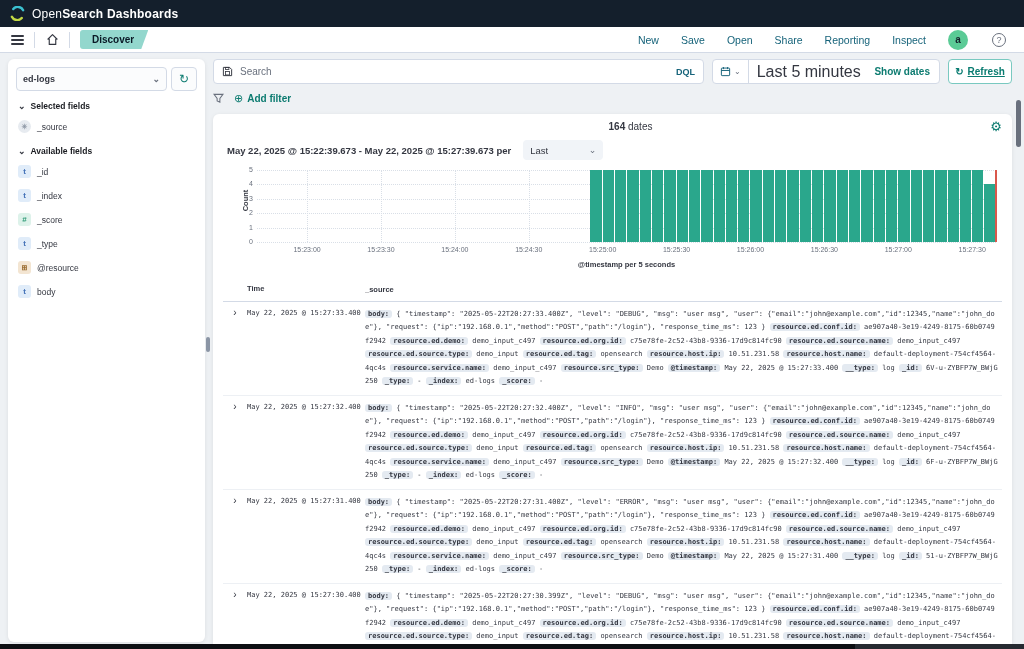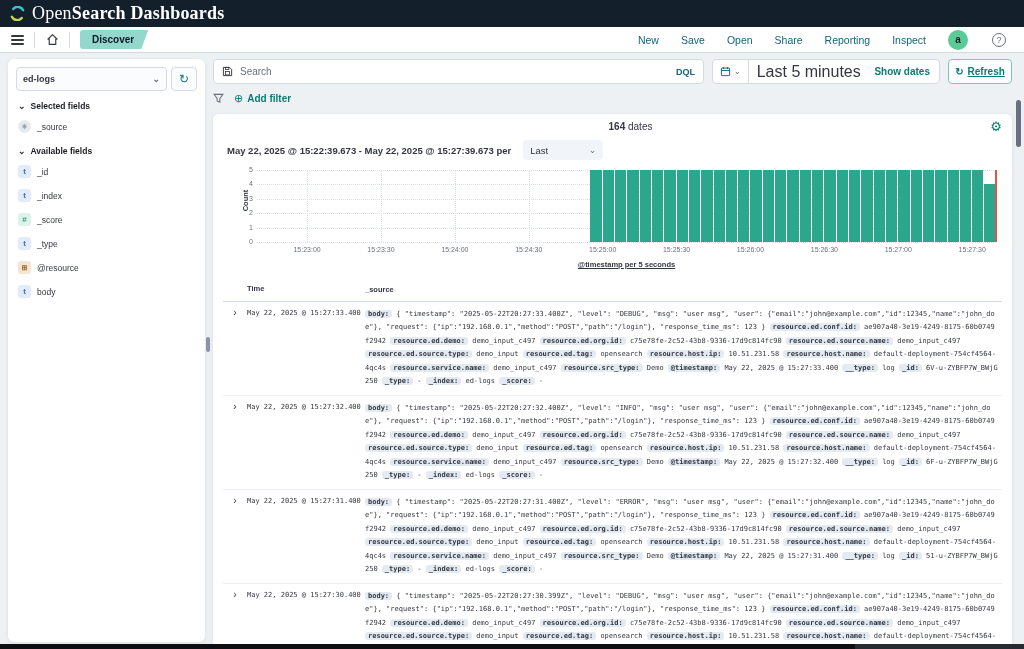--- a/index.html
+++ b/index.html
@@ -2,21 +2,21 @@
 <html><head>
 <meta charset="utf-8">
 <style>
   * { box-sizing: border-box; margin: 0; padding: 0; }
   html,body { width:1024px; height:649px; overflow:hidden; }
   body { position:relative; background:#eef1f4; font-family:"Liberation Sans", sans-serif; color:#343741; }
 
   
   #app-header { position:absolute; left:0; top:0; width:1024px; height:27px; background:#141f2c;
     display:flex; align-items:center; padding-left:10px; gap:7px; }
-  .logo-text { font-size:18px; color:#fff; letter-spacing:.2px;font-family:Liberation Serif, serif; }
+  .logo-text { font-size:12px; color:#fff; letter-spacing:.2px; }
   .logo-text .lt-light { font-weight:400; }
   .logo-text .lt-bold { font-weight:700; }
 
   
   #global-nav { position:absolute; left:0; top:27px; width:1024px; height:26px; background:#fff;
     border-bottom:1px solid #d3dae6; display:flex; align-items:center; }
   .nav-divider { width:1px; height:16px; background:#d3dae6; }
   .nav-icon-btn { width:34px; height:100%; display:flex; align-items:center; justify-content:center; cursor:pointer; }
   .hamburger { width:13px; }
   .hamburger div { height:2px; background:#343741; margin:2px 0; border-radius:1px; }
@@ -101,21 +101,21 @@
   #ylabel { position:absolute; left:-32px; top:26px; transform:rotate(-90deg); transform-origin:center;
     font-size:7.5px; font-weight:700; color:#343741; width:40px; text-align:center; }
   #plot { position:relative; height:72px; }
   .ygrid { position:absolute; left:0; right:0; border-top:1px dotted #d9dfe7; }
   .ytick-label { position:absolute; left:-16px; width:12px; text-align:right; font-size:7px; color:#69707d; }
   .xgrid { position:absolute; top:0; bottom:0; border-left:1px dotted #d9dfe7; }
   .bar { position:absolute; bottom:0; background:#2aa78c; }
   #end-marker { position:absolute; top:0; bottom:0; width:2px; background:#d9584c; }
   #xticks { position:relative; height:9px; margin-top:4px; }
   .xtick-label { position:absolute; transform:translateX(-50%); font-size:7px; color:#69707d; white-space:nowrap; }
-  #xaxis-label { text-align:center; font-size:7.5px; font-weight:700; color:#343741; margin-top:5px;text-decoration:underline; }
+  #xaxis-label { text-align:center; font-size:7.5px; font-weight:700; color:#343741; margin-top:5px; }
 
   #doc-table { margin-top:10px; }
   #tbl-header { display:flex; border-bottom:1px solid #d3dae6; padding:4px 0; font-size:7.5px; font-weight:700; }
   #tbl-header .c-chev { width:24px; }
   #tbl-header .c-time { width:118px; }
   .doc-row { display:flex; border-top:1px solid #edf0f4; padding:6px 0;
     font-family:"DejaVu Sans Mono",monospace; font-size:7px; }
   .doc-row:first-of-type { border-top:0; }
   .c-chev { width:24px; text-align:center; }
   .expand-chev { font-size:10px; line-height:10px; color:#343741; cursor:pointer; font-family:"Liberation Sans",sans-serif; }

